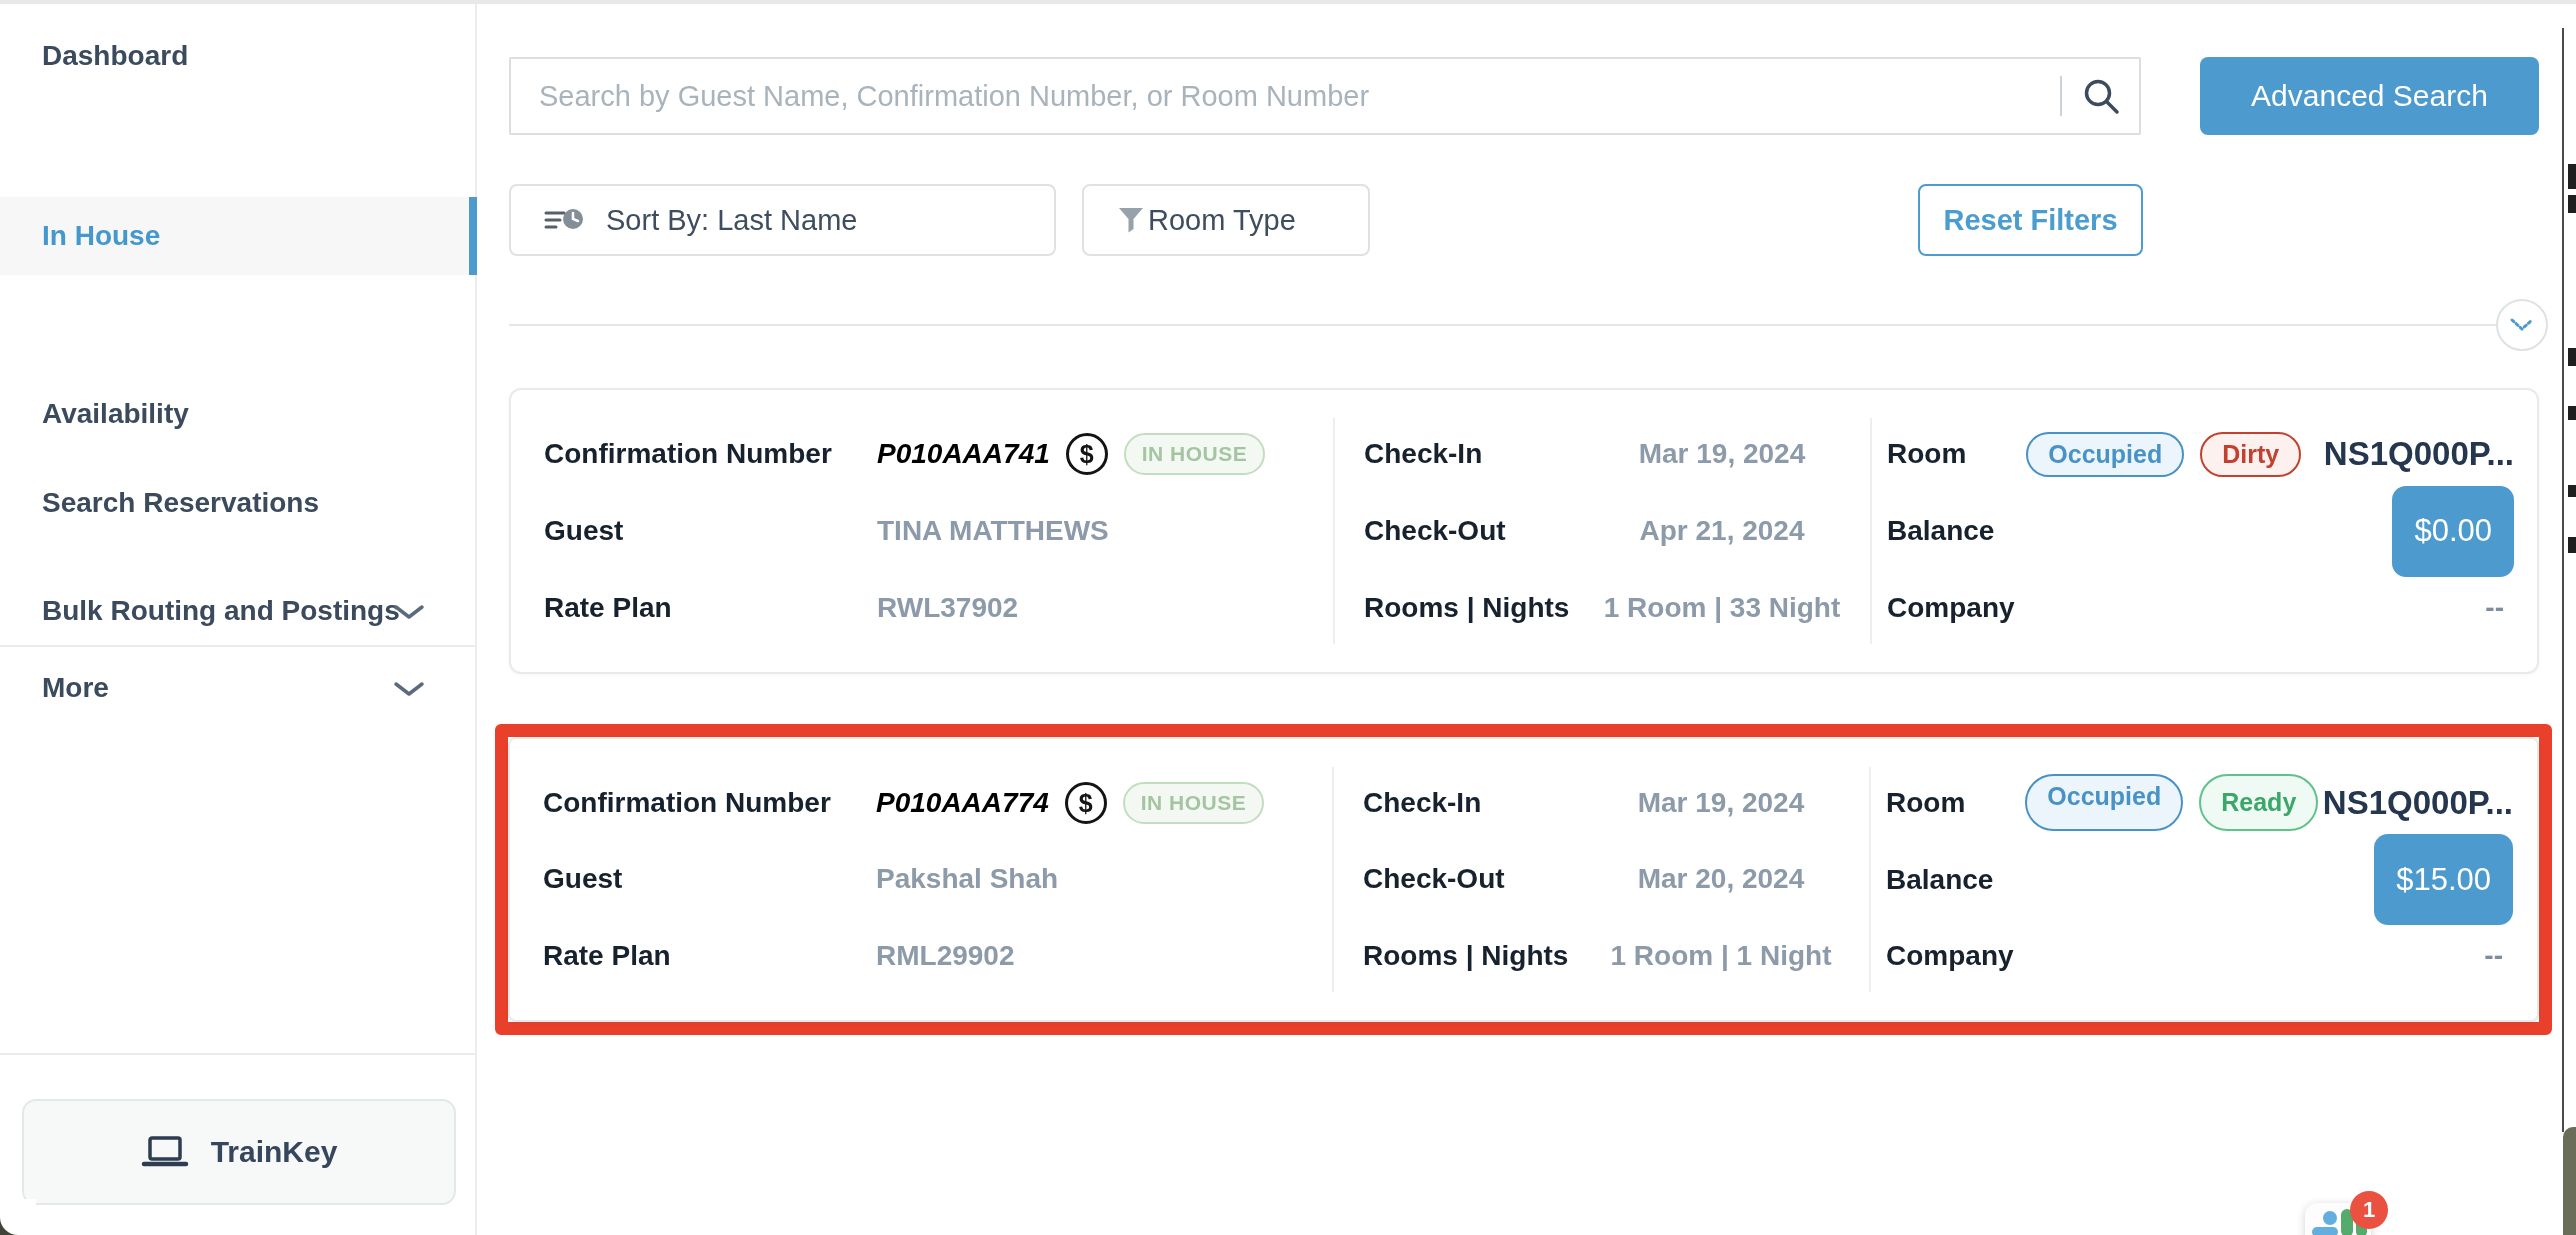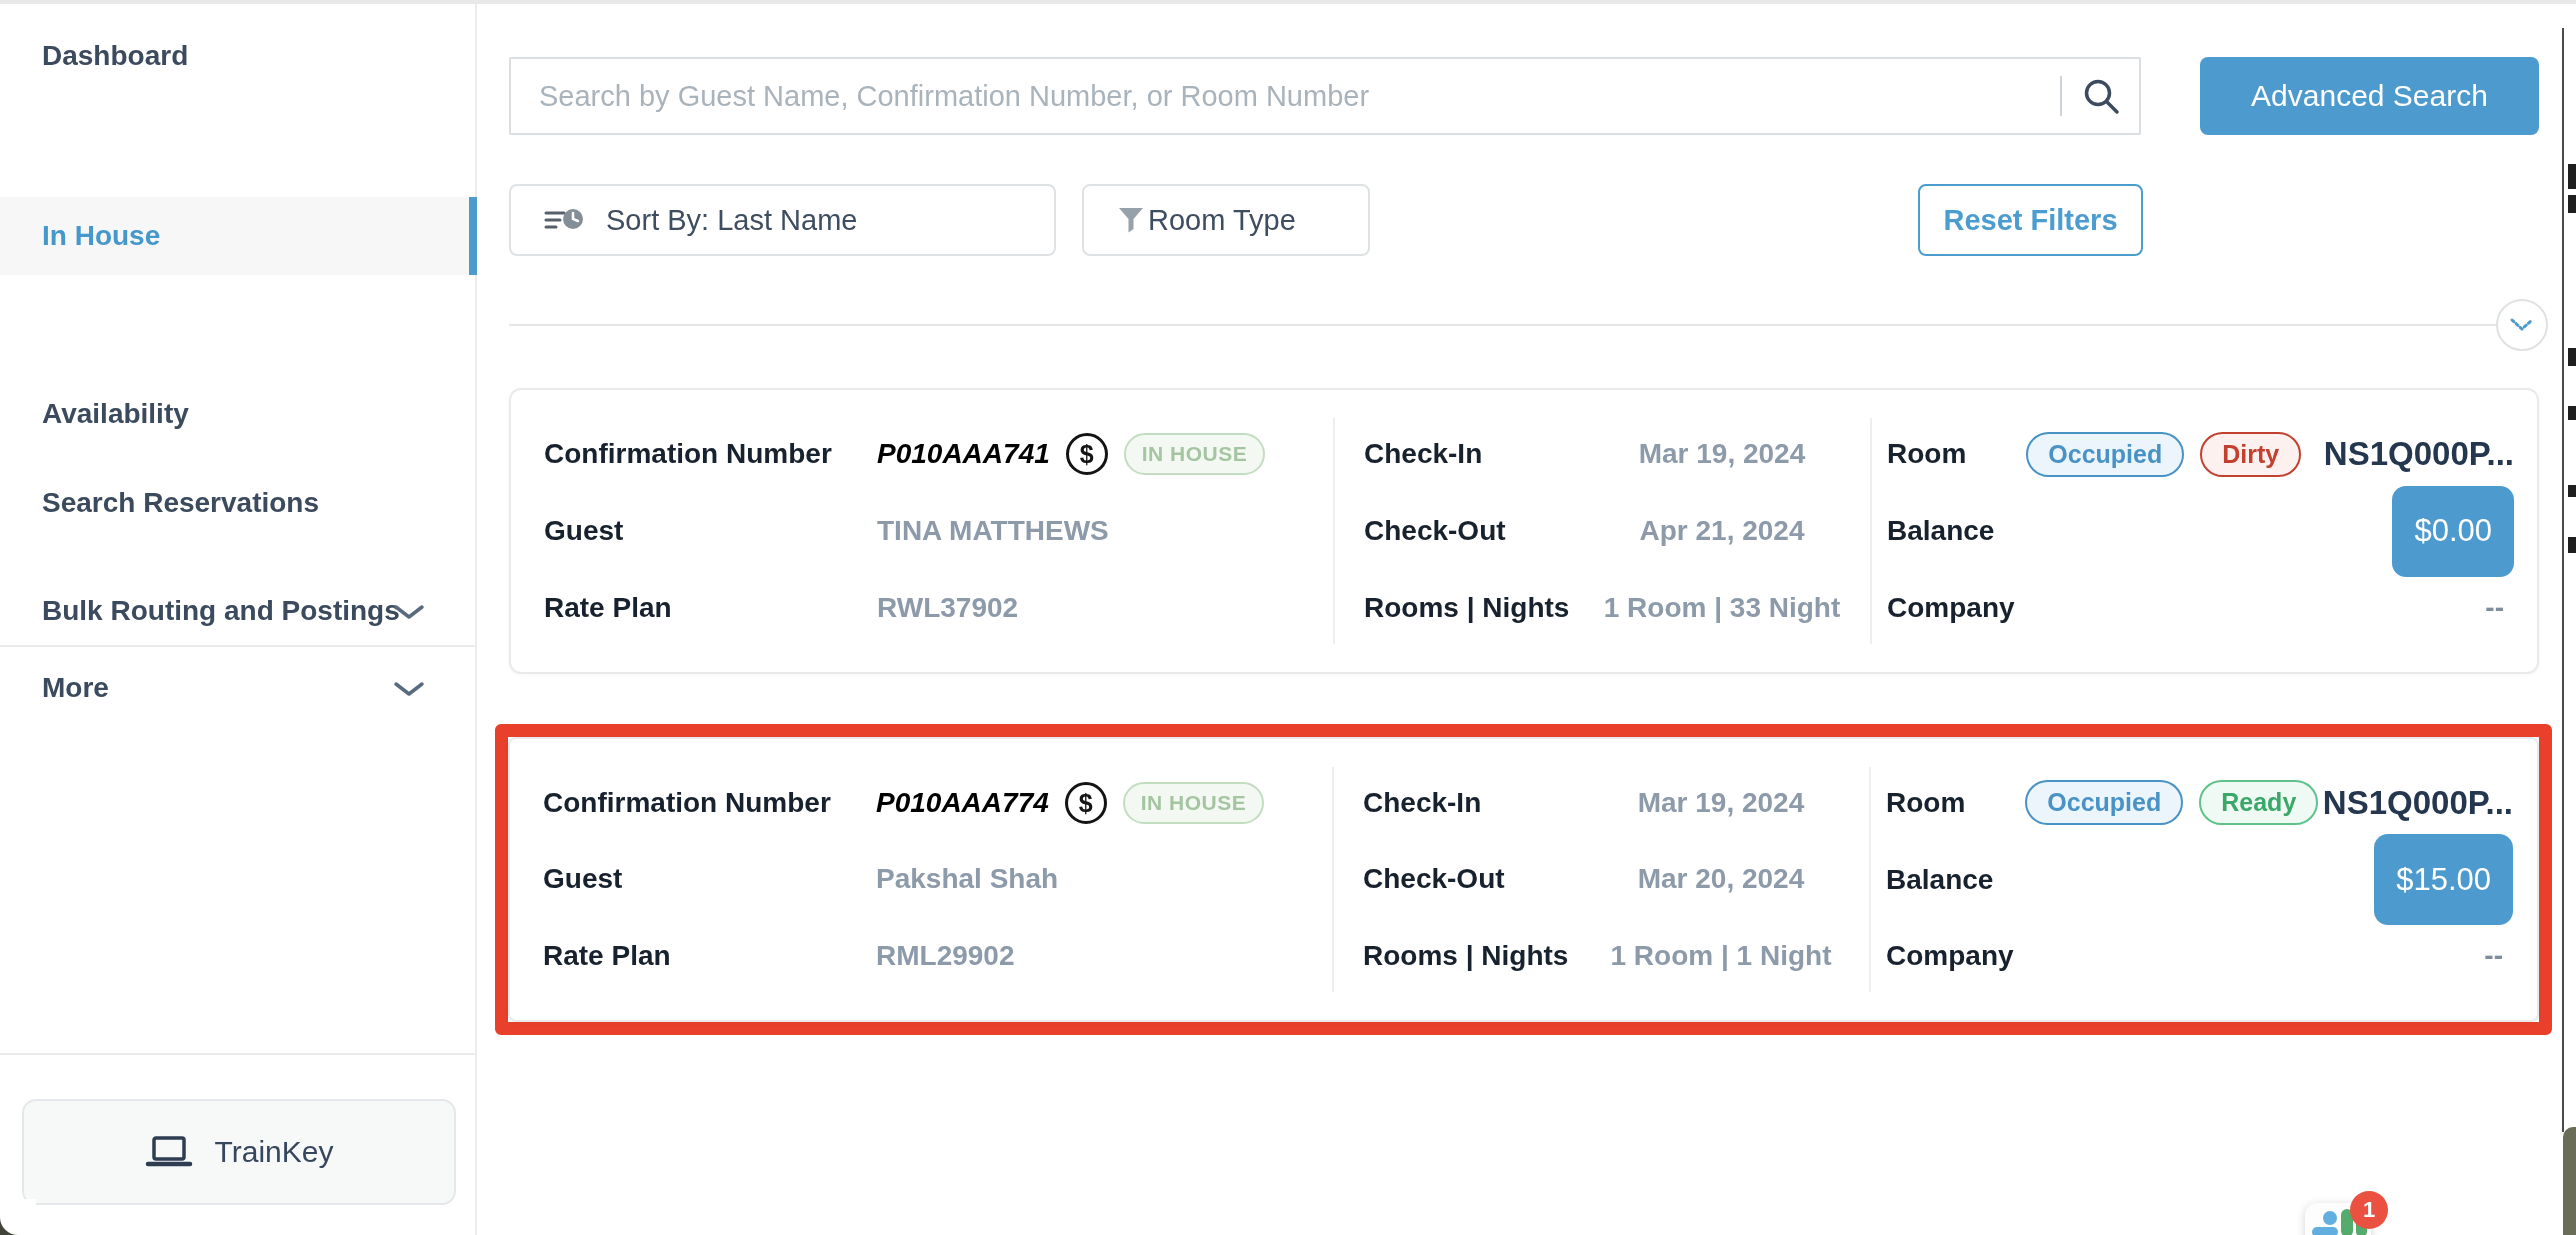--- a/index.html
+++ b/index.html
@@ -10,21 +10,21 @@
   
   .sidebar{position:absolute;left:0;top:4px;width:477px;height:1231px;background:#fff;border-right:2px solid #ececec;box-sizing:border-box;}
   .side-item{position:absolute;left:0;width:477px;height:78px;display:flex;align-items:center;padding-left:42px;box-sizing:border-box;
              font-size:28px;font-weight:700;color:#3b4a5d;cursor:pointer;}
   .side-item.active{background:#f7f7f7;color:#4598cb;}
   .side-item.active::after{content:"";position:absolute;right:0;top:0;width:8px;height:100%;background:#4d9bce;}
   .side-item .chev{position:absolute;right:52px;top:50%;margin-top:-8px;}
   .side-divider{position:absolute;left:0;width:475px;height:2px;background:#e9ebed;}
   .trainkey-box{position:absolute;left:22px;top:1095px;width:434px;height:106px;background:#f7f8f8;border:2px solid #e5e8ea;border-radius:14px;
                 box-sizing:border-box;display:flex;align-items:center;justify-content:center;gap:22px;cursor:pointer;}
-  .trainkey-box span{font-size:30px;font-weight:400;color:#36465c;}
+  .trainkey-box span{font-size:30px;font-weight:700;color:#36465c;}
 
   
   .search-input{position:absolute;left:509px;top:57px;width:1632px;height:78px;border:2px solid #dbdfe2;border-radius:2px;box-sizing:border-box;
                 font-size:29px;color:#3e4e60;padding:0 109px 0 28px;outline:none;font-family:inherit;}
   .search-input::placeholder{color:#a9b3bc;}
   .search-vdiv{position:absolute;left:2060px;top:76px;width:2px;height:40px;background:#cdd2d6;}
   .search-ico{position:absolute;left:2081px;top:76px;cursor:pointer;}
   .adv-btn{position:absolute;left:2200px;top:57px;width:339px;height:78px;background:#4d9bce;border:none;border-radius:8px;
            color:#fff;font-size:30px;font-weight:500;font-family:inherit;cursor:pointer;}
 
@@ -58,21 +58,21 @@
   .lbl{font-size:28px;font-weight:700;color:#18222e;white-space:nowrap;}
   .val{font-size:28px;font-weight:600;color:#8c9aa9;white-space:nowrap;}
   .val.link{cursor:pointer;color:#000000;font-style:italic;}
   .val-group{display:flex;align-items:center;gap:16px;}
   .dollar-ico{display:inline-flex;align-items:center;justify-content:center;width:42px;height:42px;border:3px solid #141414;border-radius:50%;
               font-size:25px;font-weight:700;color:#141414;box-sizing:border-box;cursor:pointer;}
   .pill{border-radius:994px;border:2px solid;font-weight:600;white-space:nowrap;box-sizing:border-box;}
   .pill.inhouse{font-size:21px;letter-spacing:0.5px;color:#a5c5a2;border-color:#c3ddc0;background:#f3f9f2;padding:7px 16px;}
   .pill.occupied{font-size:25px;color:#4892c6;border-color:#4892c6;background:#ecf5fb;padding:6px 20px;}
   .pill.dirty{font-size:25px;color:#c2402e;border-color:#c2402e;background:#fcf1ef;padding:6px 20px;}
-  .pill.ready{font-size:25px;color:#3ba768;border-color:#5fc28b;background:#eefaf3;padding:6px 20px;}
+  .pill.ready{font-size:25px;color:#3ba768;border-color:#5fc28b;background:#eefaf3;padding:12px 20px;}
   .pills{display:flex;gap:16px;margin-left:60px;}
   .roomnum{margin-left:auto;font-size:33px;font-weight:700;color:#25374e;white-space:nowrap;}
   .balance-btn{margin-left:auto;min-width:119px;height:91px;background:#4d9bce;border:none;border-radius:14px;color:#fff;
                font-size:31px;font-weight:500;font-family:inherit;padding:0 22px;cursor:pointer;}
   .dashval{margin-left:auto;font-size:28px;font-weight:700;color:#7f8c9b;padding-right:10px;}
 
   
   .sliver-line{position:absolute;left:2562px;top:28px;width:2px;height:1104px;background:#4a4a4a;}
   .sliver-mark{position:absolute;left:2568px;width:8px;background:#1f1f1f;}
   .sliver-olive{position:absolute;left:2563px;top:1127px;width:13px;height:108px;background:#6a6e58;border-top-left-radius:10px;}

